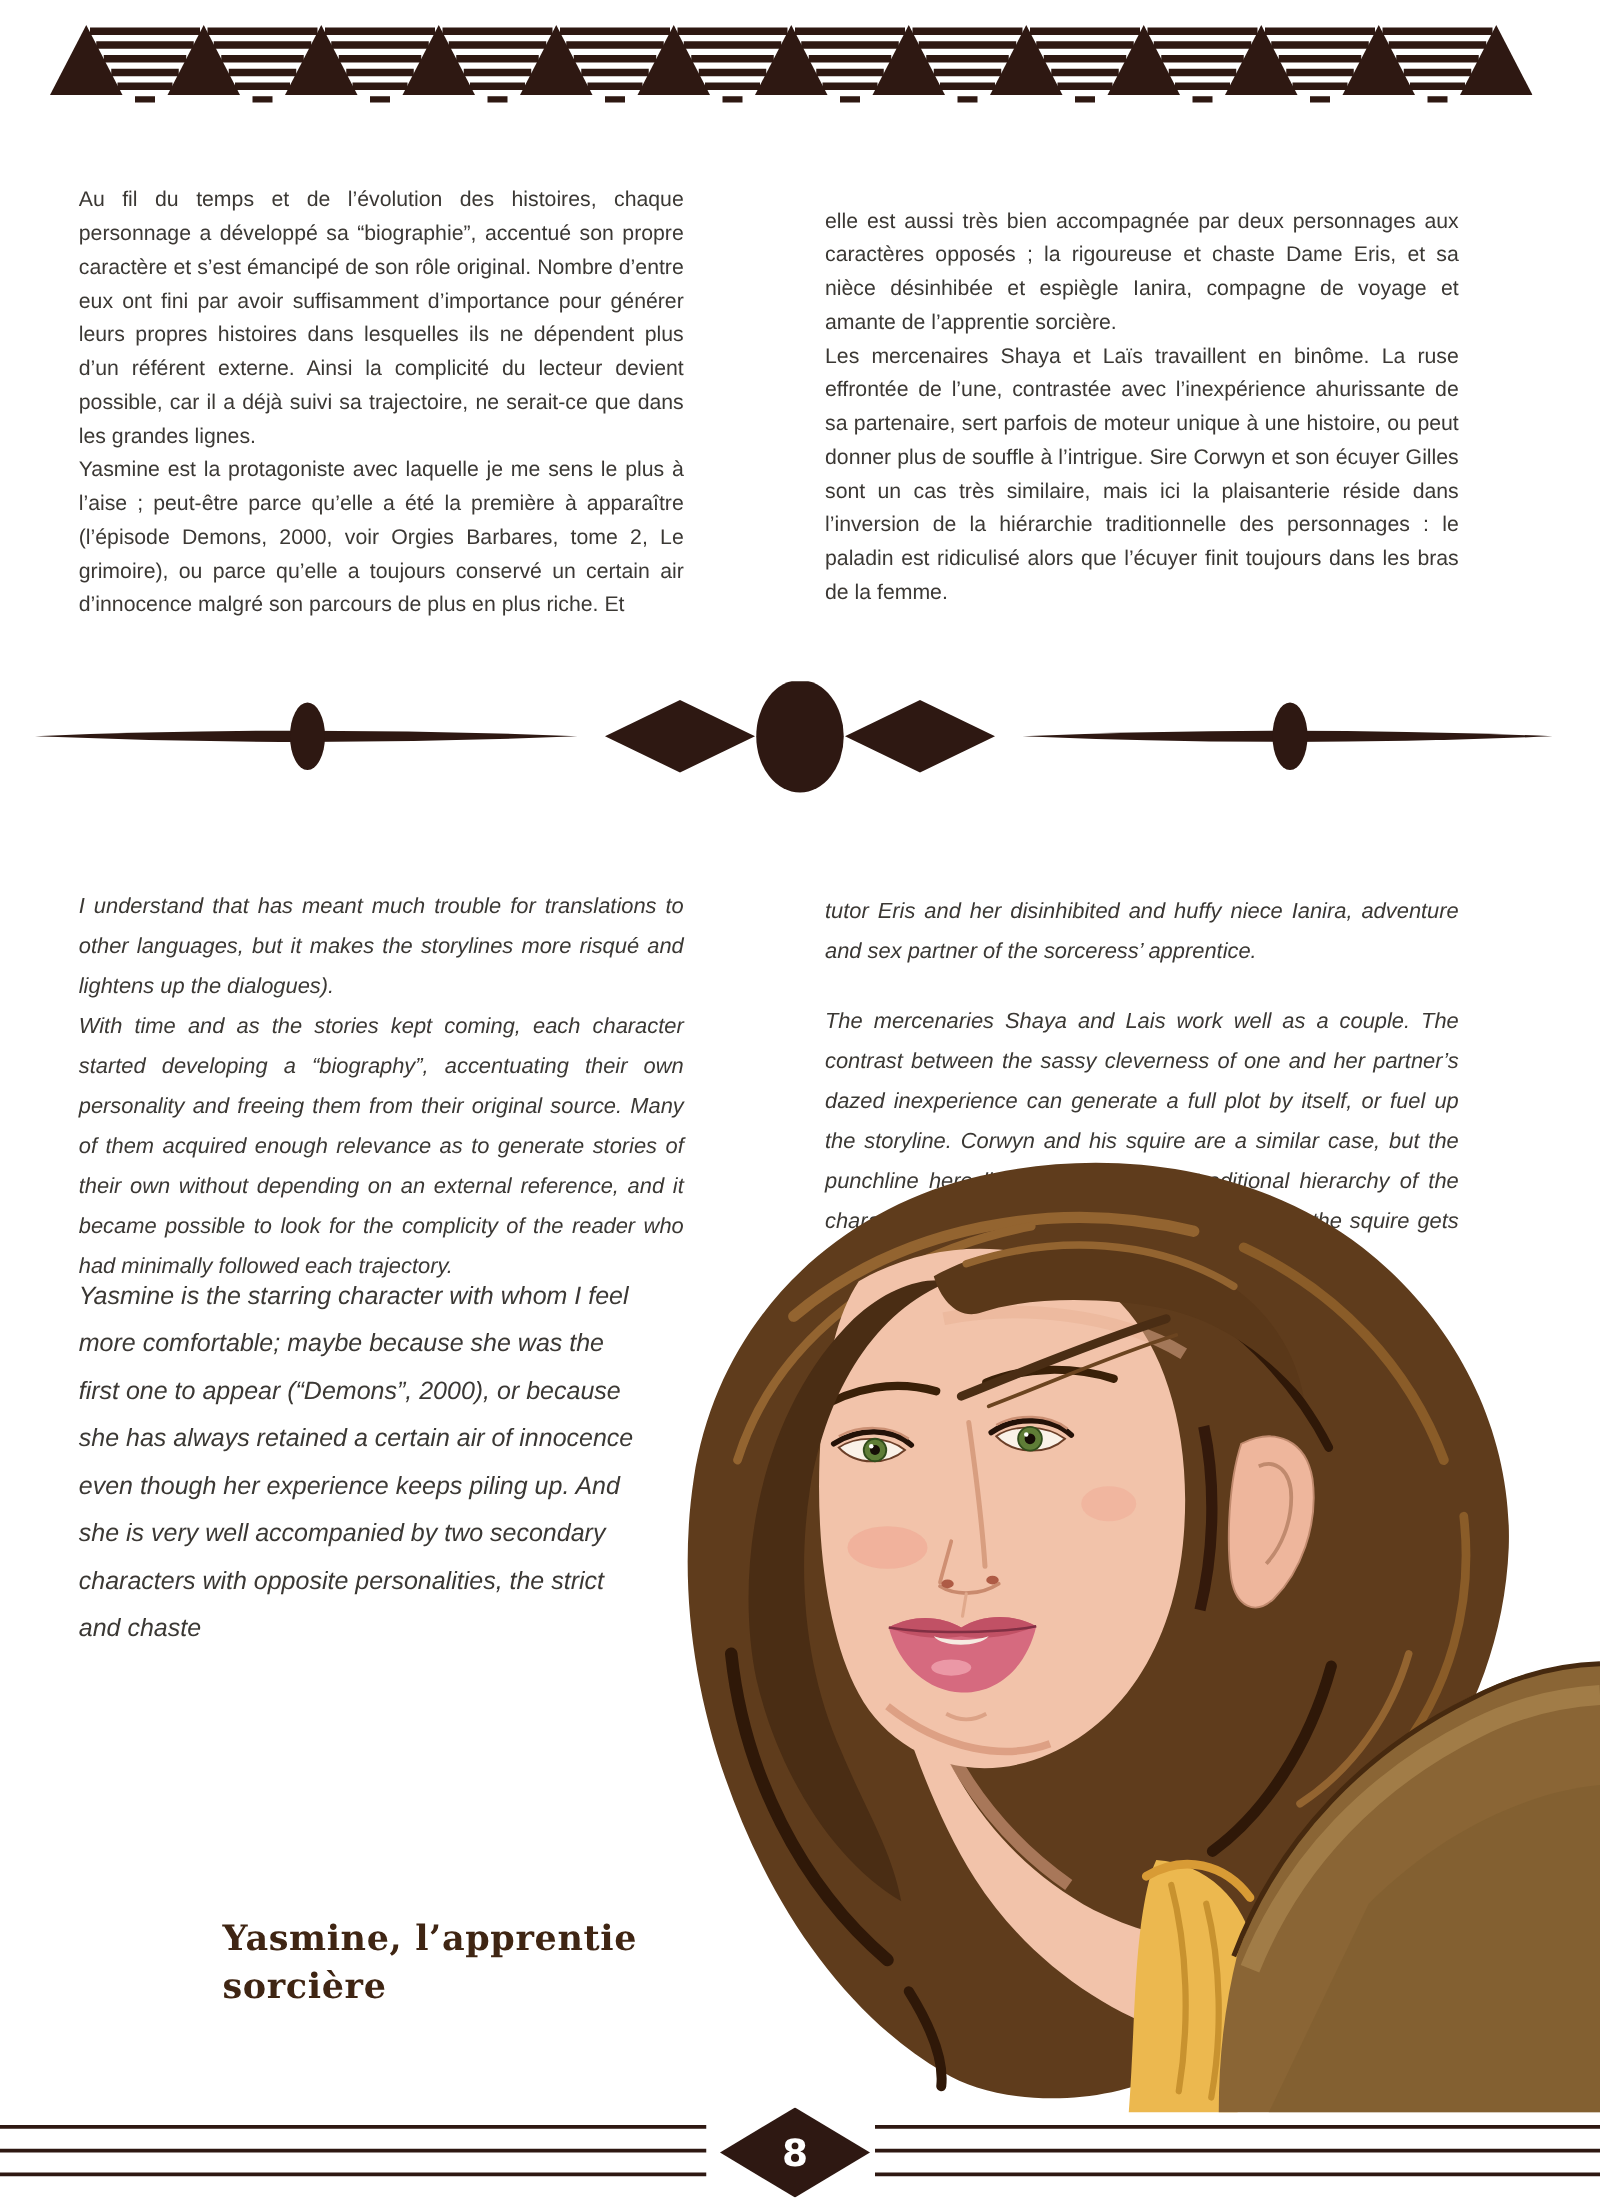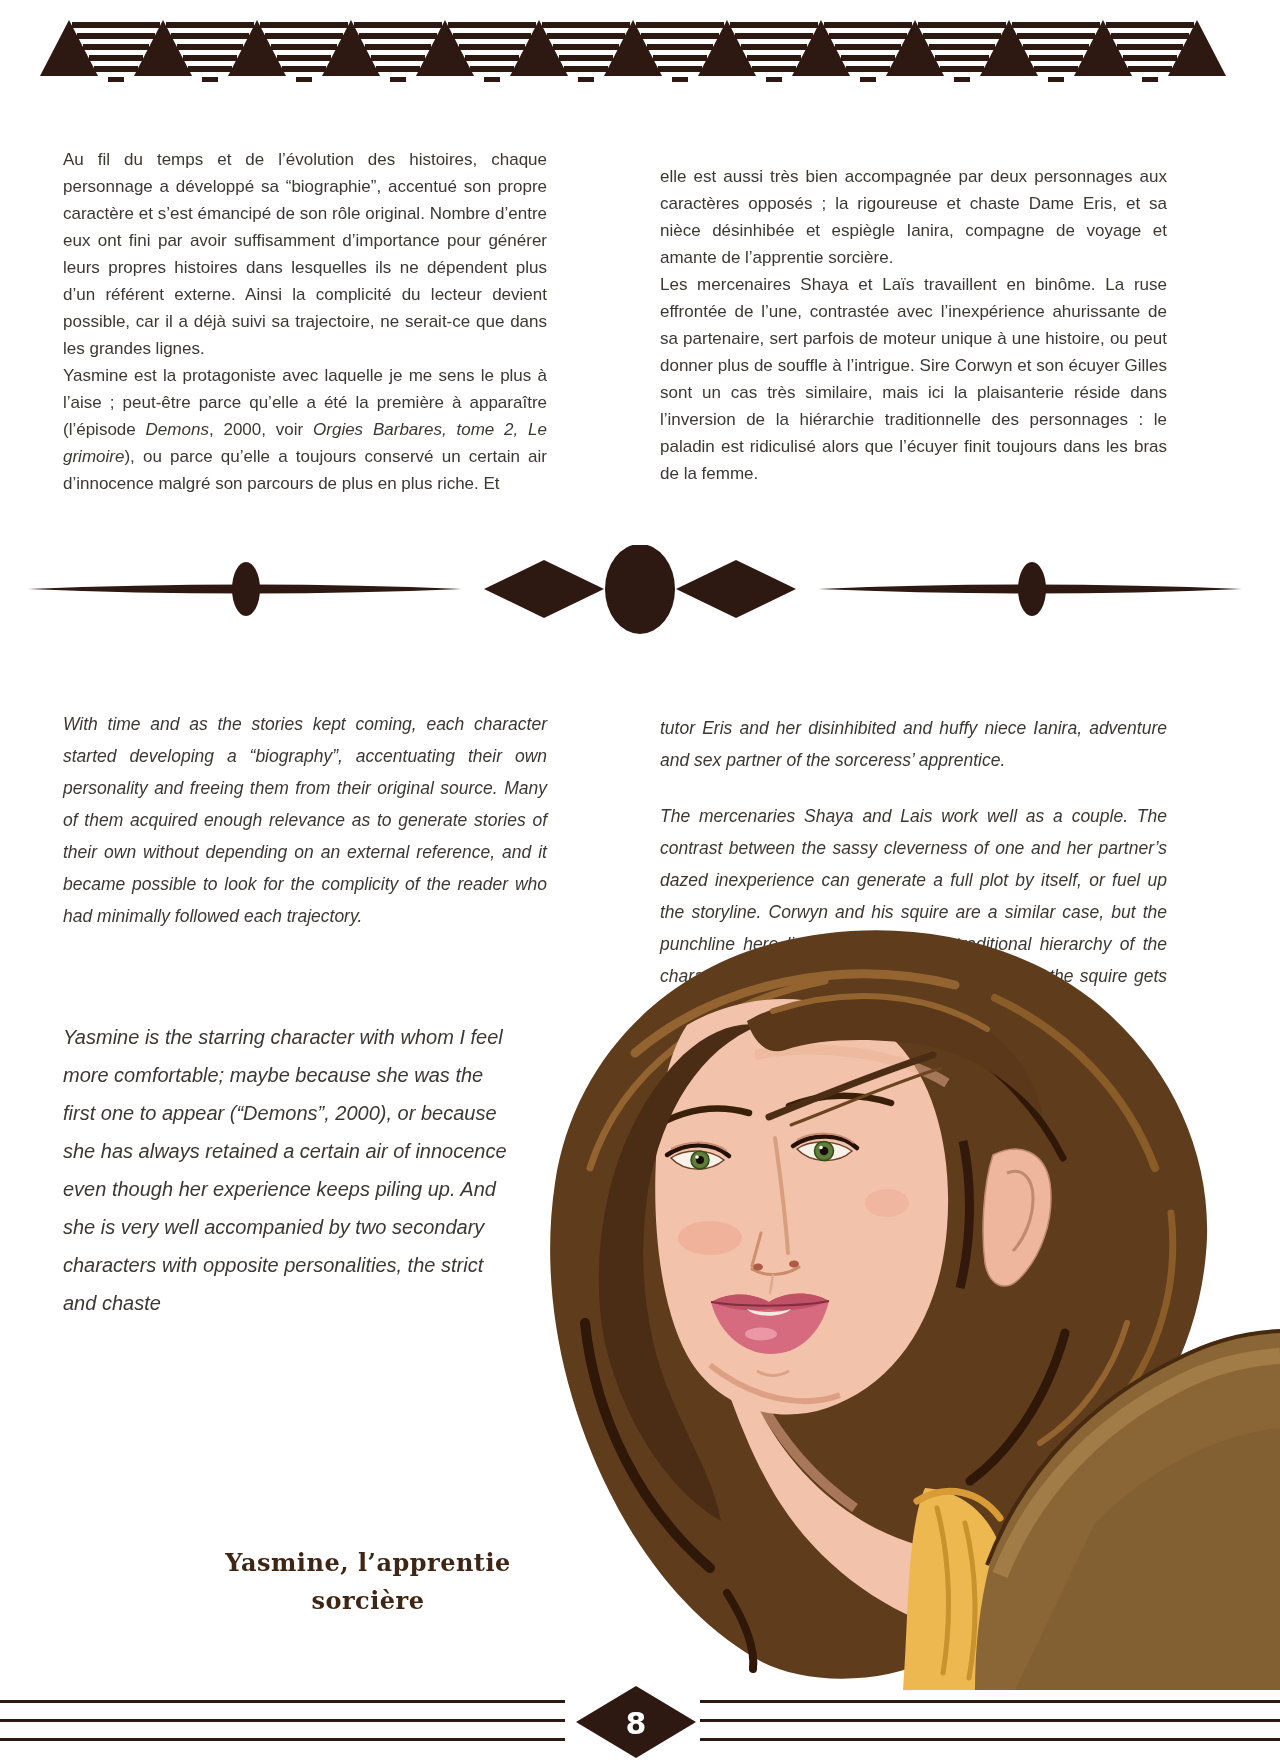--- a/index.html
+++ b/index.html
@@ -19,25 +19,25 @@
   .col{position:absolute;}
   .col p{margin:0;}
   .fr{font-size:17px;line-height:27px;text-align:justify;}
   .fr-left{left:63px;top:146px;width:484px;}
   .fr-right{left:660px;top:146px;width:507px;margin-top:17px;}
   .en{font-style:italic;font-size:17.5px;line-height:32px;text-align:justify;}
   .en-left-top{left:63px;top:708px;width:484px;}
   .en-left-bottom{left:63px;top:1018px;width:452px;font-size:20px;line-height:38px;text-align:left;}
   .en-right{left:660px;top:712px;width:507px;}
   .en-right p + p{margin-top:24px;}
-  .it{font-style:italic;}
+  .it{}
   .caption{
-    position:absolute;left:178px;top:1532px;width:380px;text-align:center;
-    font-family:"DejaVu Serif",serif;font-weight:bold;font-size:24px;line-height:38px;
-    color:var(--caption);letter-spacing:0.5px;margin-top:12px;
+    position:absolute;left:178px;top:1532px;width:380px;text-align:left;
+    font-family:"DejaVu Serif",serif;font-weight:bold;font-size:28px;line-height:38px;
+    color:var(--caption);letter-spacing:0.5px;
   }
   .caption .cap-line{display:block;}
   .topborder{position:absolute;left:40px;top:18px;}
   .divider{position:absolute;left:0;top:545px;}
   .portrait{position:absolute;left:455px;top:903px;}
   .rule{position:absolute;height:2.5px;background:var(--ink);}
   .rule-l1{left:0;top:1700px;width:565px;}
   .rule-l2{left:0;top:1719px;width:565px;}
   .rule-l3{left:0;top:1738px;width:565px;}
   .rule-r1{left:700px;top:1700px;width:580px;}
@@ -104,20 +104,21 @@
       <ellipse cx="246" cy="44" rx="14" ry="27"></ellipse>
       <polygon points="484,44 544,15 604,44 544,73"></polygon>
       <ellipse cx="640" cy="44" rx="35" ry="45"></ellipse>
       <polygon points="676,44 736,15 796,44 736,73"></polygon>
       <path d="M818,44 Q1030,35 1242,44 Q1030,53 818,44 Z"></path>
       <ellipse cx="1032" cy="44" rx="14" ry="27"></ellipse>
     </g>
   </svg>
 
   <div class="col en en-left-top">
+      <p><span>I understand that has meant much trouble for translations to other languages, but it makes the storylines more risqué and lightens up the dialogues).</span></p>
       <p><span>With time and as the stories kept coming, each character started developing a “biography”, accentuating their own personality and freeing them from their original source. Many of them acquired enough relevance as to generate stories of their own without depending on an external reference, and it became possible to look for the complicity of the reader who had minimally followed each trajectory.</span></p>
     </div>
   <div class="col en en-left-bottom">
       <p><span>Yasmine is the starring character with whom I feel more comfortable; maybe because she was the first one to appear (“Demons”, 2000), or because she has always retained a certain air of innocence even though her experience keeps piling up. And she is very well accompanied by two secondary characters with opposite personalities, the strict and chaste</span></p>
     </div>
   <div class="col en en-right">
       <p><span>tutor Eris and her disinhibited and huffy niece Ianira, adventure and sex partner of the sorceress’ apprentice.</span></p>
       <p><span>The mercenaries Shaya and Lais work well as a couple. The contrast between the sassy cleverness of one and her partner’s dazed inexperience can generate a full plot by itself, or fuel up the storyline. Corwyn and his squire are a similar case, but the punchline here lies in reversing the traditional hierarchy of the characters: the paladin takes the beatings, while the squire gets the girl.</span></p>
     </div>
 

